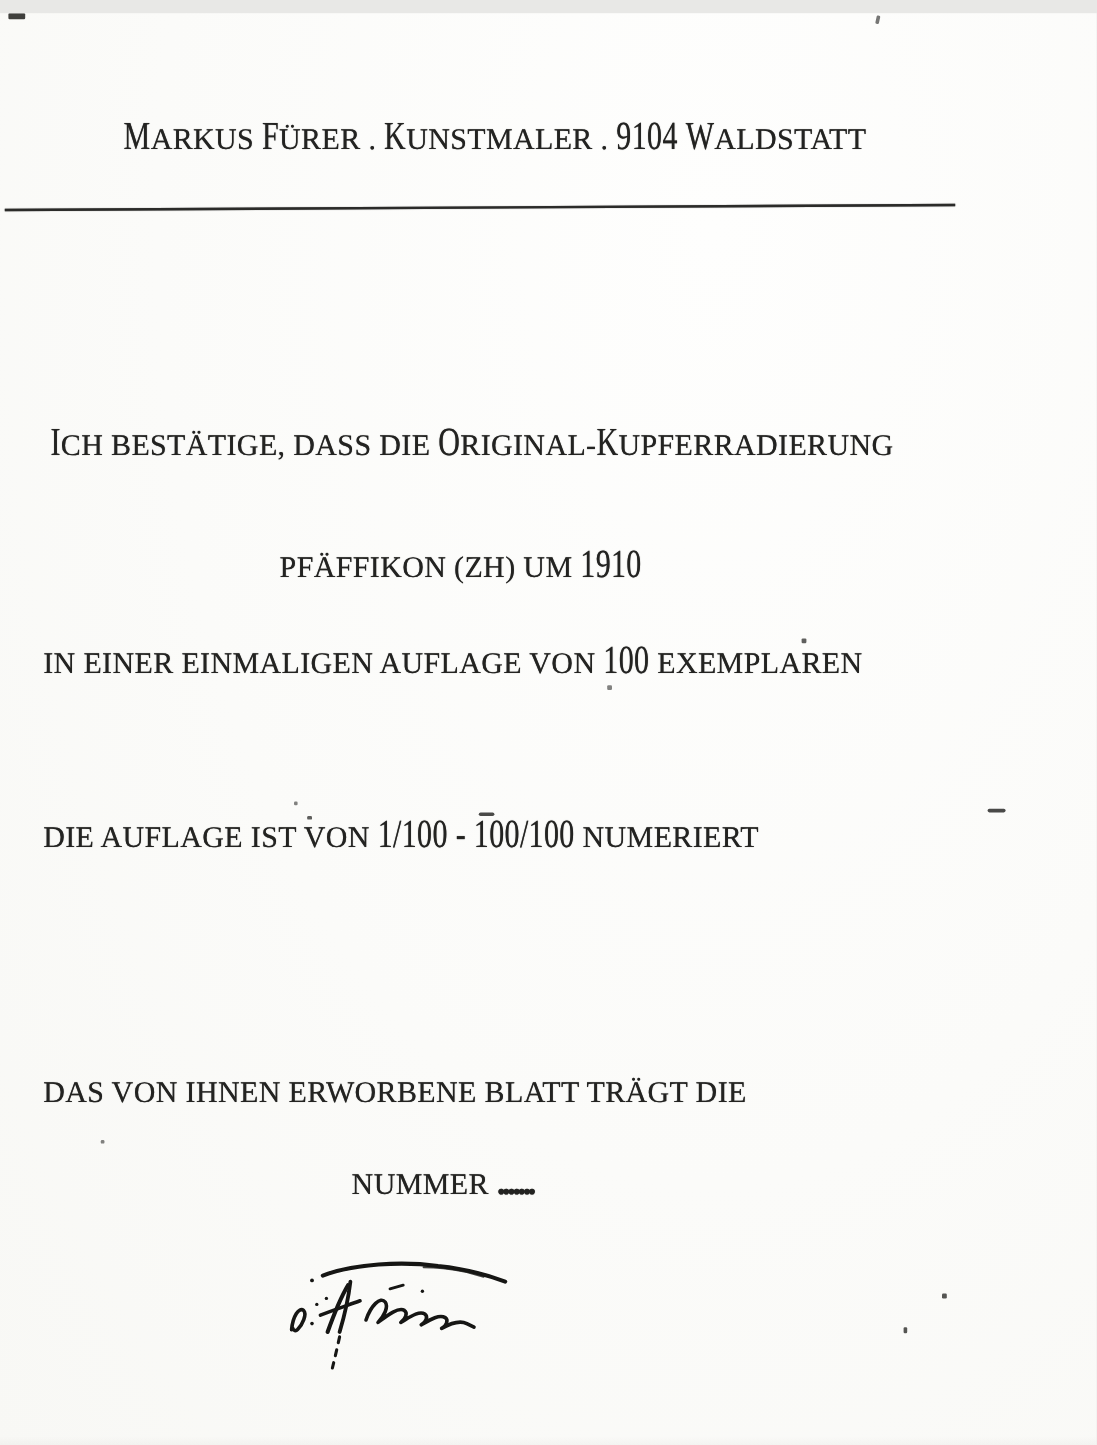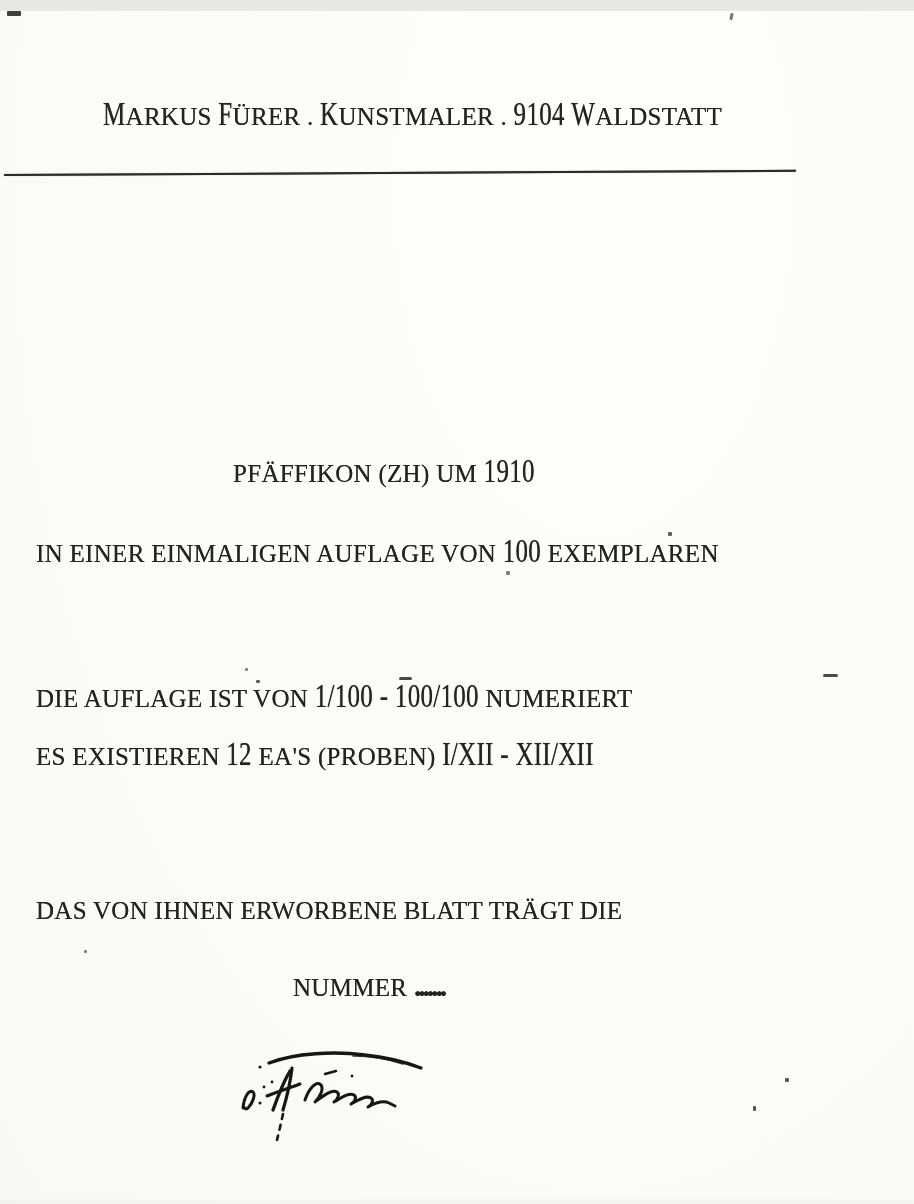--- a/index.html
+++ b/index.html
@@ -77,29 +77,29 @@
 </head>
 <body>
 
 <div class="paper">
 
   <div class="doc-line l-letterhead"><span class="seg lg">M</span><span class="seg sm">ARKUS </span><span class="seg lg">F</span><span class="seg sm">ÜRER </span><span class="seg sm">. </span><span class="seg lg">K</span><span class="seg sm">UNSTMALER </span><span class="seg sm">. </span><span class="seg lg">9104 </span><span class="seg lg">W</span><span class="seg sm">ALDSTATT</span></div>
 
   <div class="rule"></div>
 
 
+  <div class="doc-line l-confirm"><span class="seg lg">I</span><span class="seg sm">CH BESTÄTIGE, DASS DIE </span><span class="seg lg">O</span><span class="seg sm">RIGINAL-</span><span class="seg lg">K</span><span class="seg sm">UPFERRADIERUNG</span></div>
 
   <div class="doc-line l-artwork"><span class="seg sm">PFÄFFIKON (ZH) UM </span><span class="seg lg">1910</span></div>
 
   <div class="doc-line l-edition1"><span class="seg sm">IN EINER EINMALIGEN AUFLAGE VON </span><span class="seg lg">100</span><span class="seg sm"> EXEMPLAREN</span></div>
 
 
   <div class="doc-line l-numbering1"><span class="seg sm">DIE AUFLAGE IST VON </span><span class="seg lg">1/100 - 100/100</span><span class="seg sm"> NUMERIERT</span></div>
 
-  <div class="doc-line l-numbering2"><span class="seg sm">ES EXISTIEREN </span><span class="seg lg">12</span><span class="seg sm"> EA'S (PROBEN) </span><span class="seg lg">I/XII - XII/XII</span></div>
 
   <div class="doc-line l-number"><span class="seg sm">NUMMER </span><span class="seg dots">.......</span></div>
 
   <div class="doc-line l-purchase"><span class="seg sm">DAS VON IHNEN ERWORBENE BLATT TRÄGT DIE</span></div>
 
   <svg class="signature" viewBox="0 0 200 100" fill="none" stroke="#161614" stroke-linecap="round" stroke-linejoin="round">
 
     <circle cx="27" cy="20" r="1.6" fill="#161614" stroke="none"></circle>
     <path d="M 36 16 C 62 6, 102 4, 132 8 C 152 10, 172 15, 188 21" stroke-width="3.4"></path>
     <path d="M 120 9 C 140 9, 158 13, 170 17" stroke-width="1.6" opacity="0.8"></path>

